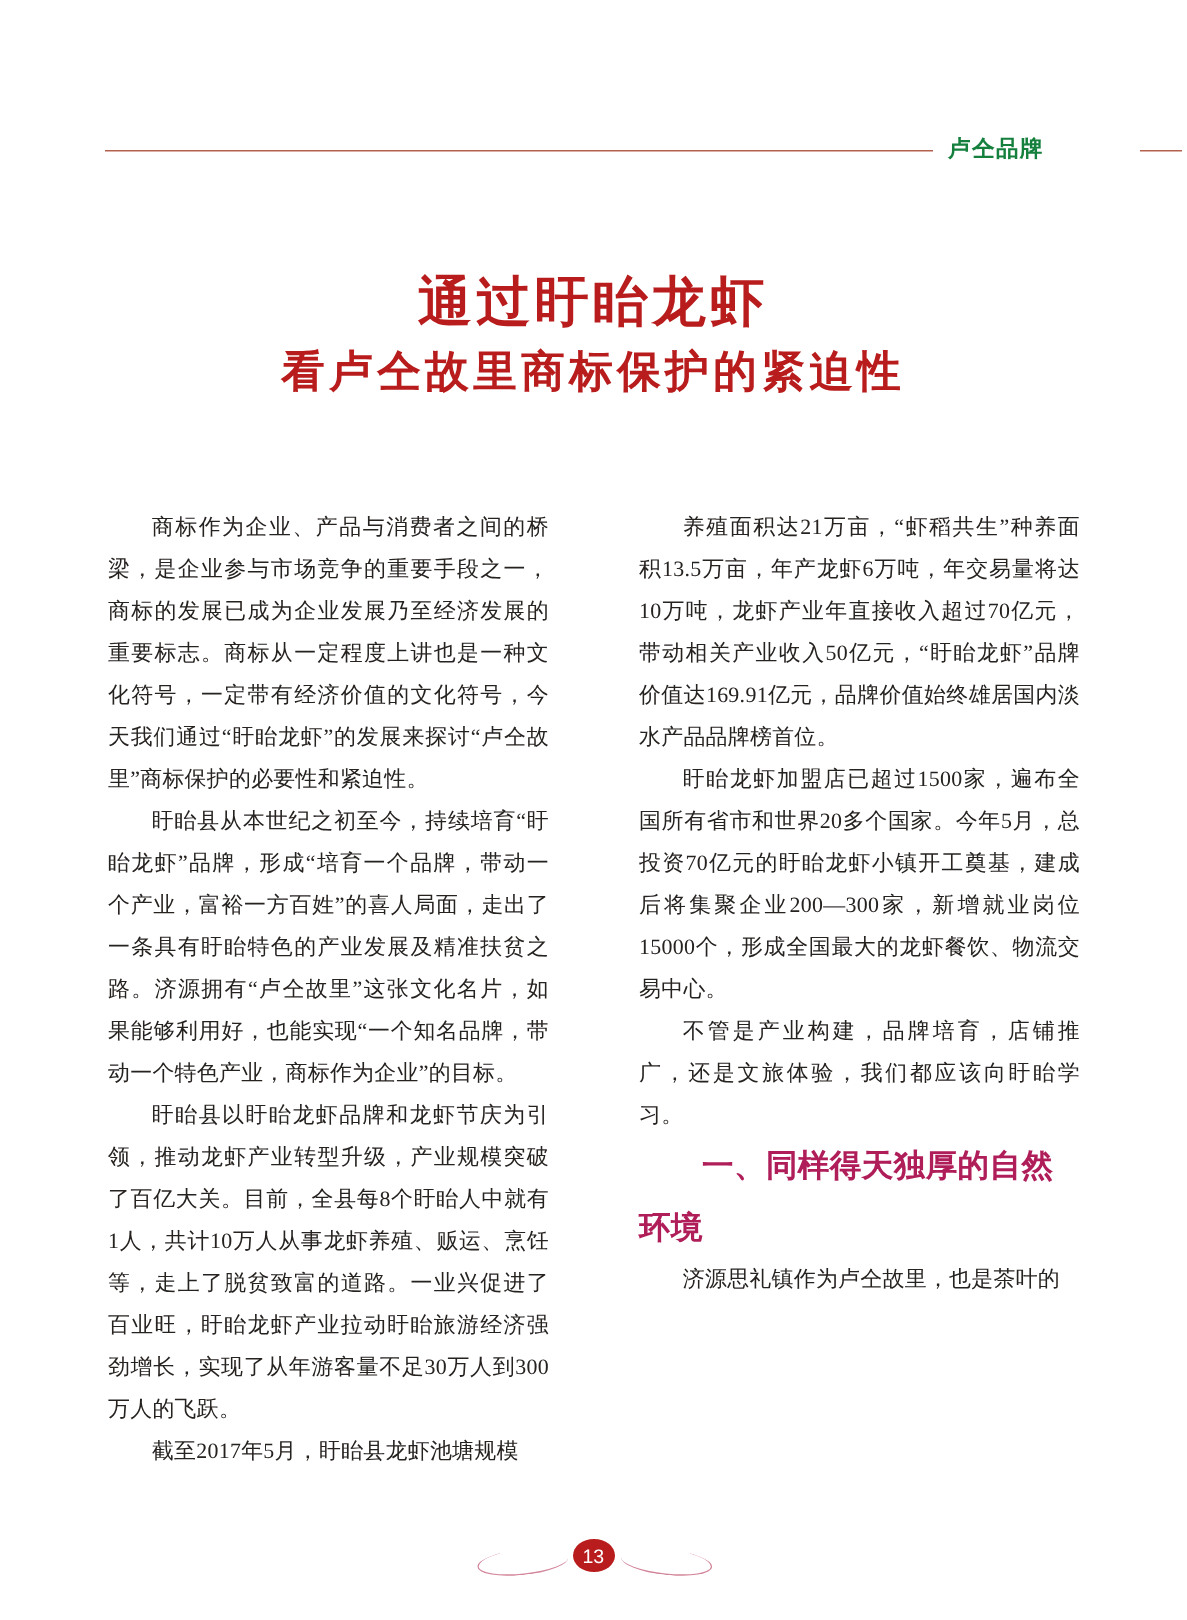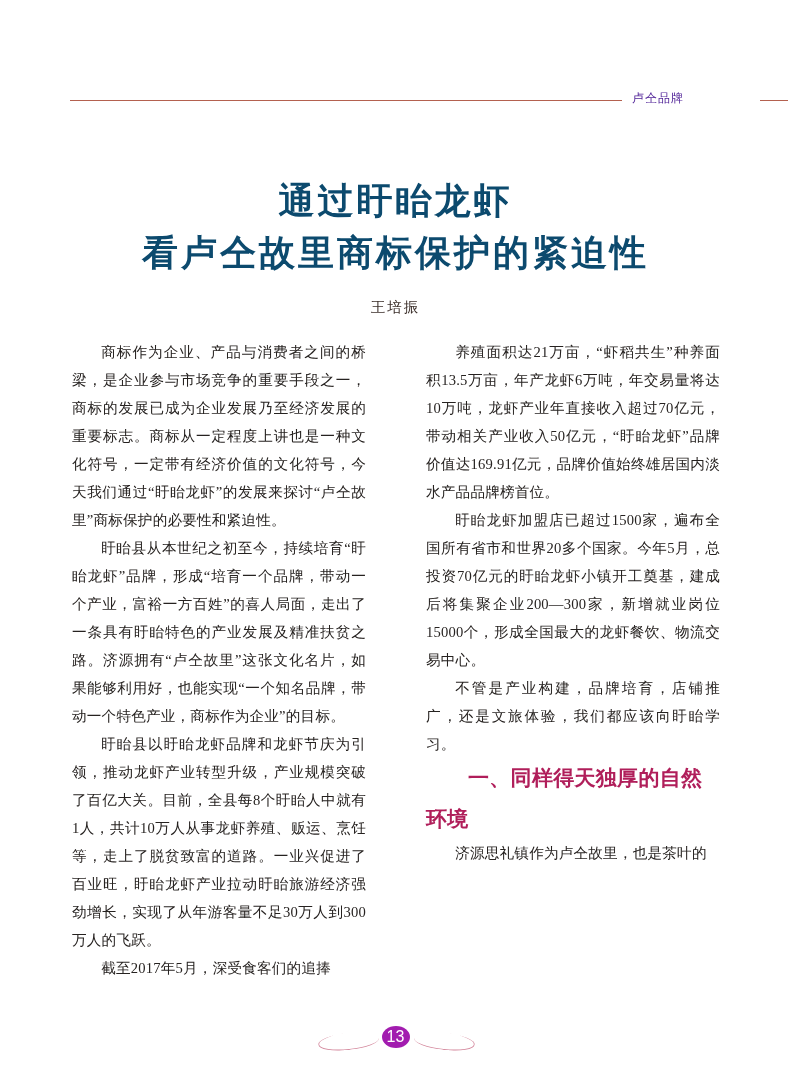--- a/index.html
+++ b/index.html
@@ -44,47 +44,47 @@
     left: 690px;
     width: 28px;
     height: 1px;
     background: #b4614f;
   }
   .header-title {
     position: absolute;
     top: 2px;
     left: 562px;
     font-family: "Liberation Sans", "DejaVu Sans", sans-serif;
-    font-size: 12px;
-    font-weight: normal;
-    color: #4c1d95;
+    font-size: 15px;
+    font-weight: bold;
+    color: #15803d;
     letter-spacing: 1px;
     white-space: nowrap;
   }
 
   
   .title-block {
     position: absolute;
     top: 178px;
     left: 0;
     width: 791px;
     text-align: center;
   }
   .title-line {
     font-family: Liberation Serif, serif;
     font-weight: bold;
-    color: #0c4a6e;
+    color: #b91c1c;
     letter-spacing: 3px;
     line-height: 1.28;
   }
   .title-line-1 {
     font-size: 36px;
   }
   .title-line-2 {
-    font-size: 36px;
+    font-size: 29px;
     margin-top: 6px;
   }
   .author {
     margin-top: 22px;
     font-family: "Liberation Serif", "DejaVu Serif", serif;
     font-size: 14.5px;
     color: #3b2f2a;
     letter-spacing: 2px;
   }
 
@@ -130,24 +130,24 @@
     height: 40px;
   }
   .page-badge {
     position: absolute;
     left: 50%;
     bottom: 8px;
     transform: translateX(-50%);
     width: 28px;
     height: 22px;
     border-radius: 50%;
-    background: #a21caf;
+    background: #b91c1c;
     color: #ffffff;
     font-family: "Liberation Sans", "DejaVu Sans", sans-serif;
-    font-size: 16px;
+    font-size: 13px;
     display: flex;
     align-items: center;
     justify-content: center;
   }
   .swirl-left, .swirl-right {
     position: absolute;
     bottom: 6px;
     width: 60px;
     height: 16px;
     border-bottom: 1.4px solid #d3869b;
@@ -164,29 +164,28 @@
   <div class="header">
     <div class="header-rule"></div>
     <div class="header-title">卢仝品牌</div>
     <div class="header-rule-right"></div>
 
   </div>
 
   <div class="title-block">
     <div class="title-line title-line-1">通过盱眙龙虾</div>
     <div class="title-line title-line-2">看卢仝故里商标保护的紧迫性</div>
-    <div class="author">王培振</div>
   </div>
 
   <div class="columns">
     <div class="col">
       <p class="para">商标作为企业、产品与消费者之间的桥梁，是企业参与市场竞争的重要手段之一，商标的发展已成为企业发展乃至经济发展的重要标志。商标从一定程度上讲也是一种文化符号，一定带有经济价值的文化符号，今天我们通过“盱眙龙虾”的发展来探讨“卢仝故里”商标保护的必要性和紧迫性。</p>
       <p class="para">盱眙县从本世纪之初至今，持续培育“盱眙龙虾”品牌，形成“培育一个品牌，带动一个产业，富裕一方百姓”的喜人局面，走出了一条具有盱眙特色的产业发展及精准扶贫之路。济源拥有“卢仝故里”这张文化名片，如果能够利用好，也能实现“一个知名品牌，带动一个特色产业，商标作为企业”的目标。</p>
       <p class="para">盱眙县以盱眙龙虾品牌和龙虾节庆为引领，推动龙虾产业转型升级，产业规模突破了百亿大关。目前，全县每8个盱眙人中就有1人，共计10万人从事龙虾养殖、贩运、烹饪等，走上了脱贫致富的道路。一业兴促进了百业旺，盱眙龙虾产业拉动盱眙旅游经济强劲增长，实现了从年游客量不足30万人到300万人的飞跃。</p>
-      <p class="para">截至2017年5月，深受食客们的追捧</p>
+      <p class="para">截至2017年5月，盱眙县龙虾池塘规模</p>
     </div>
     <div class="col">
       <p class="para">养殖面积达21万亩，“虾稻共生”种养面积13.5万亩，年产龙虾6万吨，年交易量将达10万吨，龙虾产业年直接收入超过70亿元，带动相关产业收入50亿元，“盱眙龙虾”品牌价值达169.91亿元，品牌价值始终雄居国内淡水产品品牌榜首位。</p>
       <p class="para">盱眙龙虾加盟店已超过1500家，遍布全国所有省市和世界20多个国家。今年5月，总投资70亿元的盱眙龙虾小镇开工奠基，建成后将集聚企业200—300家，新增就业岗位15000个，形成全国最大的龙虾餐饮、物流交易中心。</p>
       <p class="para">不管是产业构建，品牌培育，店铺推广，还是文旅体验，我们都应该向盱眙学习。</p>
       <p class="subhead">一、同样得天独厚的自然环境</p>
       <p class="para">济源思礼镇作为卢仝故里，也是茶叶的</p>
     </div>
   </div>
 

